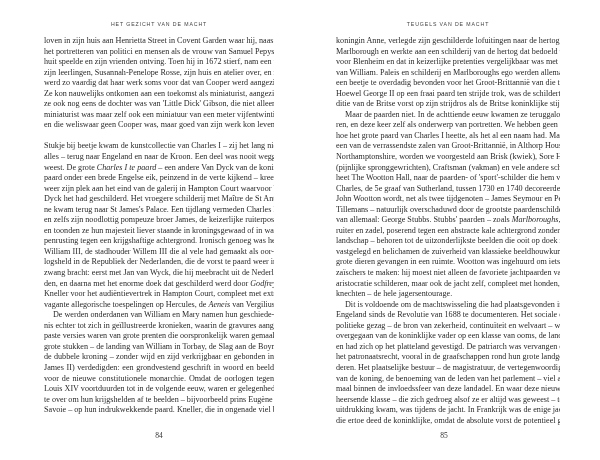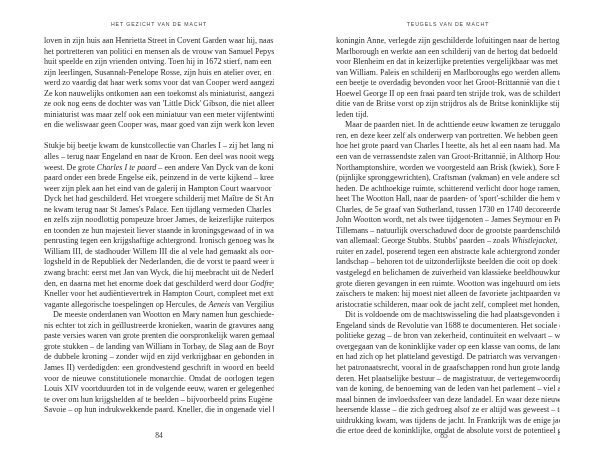--- a/index.html
+++ b/index.html
@@ -107,21 +107,21 @@
           <span class="line">en toonden ze hun majesteit liever staande in kroningsgewaad of in wa-</span>
           <span class="line">penrusting tegen een krijgshaftige achtergrond. Ironisch genoeg was het</span>
           <span class="line">William III, de stadhouder Willem III die al vele had gemaakt als oor-</span>
           <span class="line">logsheld in de Republiek der Nederlanden, die de vorst te paard weer in</span>
           <span class="line">zwang bracht: eerst met Jan van Wyck, die hij meebracht uit de Nederlan-</span>
           <span class="line">den, en daarna met het enorme doek dat geschilderd werd door <i>Godfrey</i></span>
           <span class="line">Kneller voor het audiëntievertrek in Hampton Court, compleet met extra-</span>
           <span class="line">vagante allegorische toespelingen op Hercules, de <i>Aeneis</i> van Vergilius en</span>
         </div>
         <div>
-          <span class="line indent">De meeste onderdanen van Wootton en Mary namen hun geschiede-</span>
+          <span class="line indent">De werden onderdanen van William en Mary namen hun geschiede-</span>
           <span class="line">nis echter tot zich in geïllustreerde kronieken, waarin de gravures aange-</span>
           <span class="line">paste versies waren van grote prenten die oorspronkelijk waren gemaakt</span>
           <span class="line">grote stukken – de landing van William in Torbay, de Slag aan de Boyne,</span>
           <span class="line">de dubbele kroning – zonder wijd en zijd verkrijgbaar en gebonden in</span>
           <span class="line">James II) verdedigden: een grondvestend geschrift in woord en beeld</span>
           <span class="line">voor de nieuwe constitutionele monarchie. Omdat de oorlogen tegen</span>
           <span class="line">Louis XIV voortduurden tot in de volgende eeuw, waren er gelegenheden</span>
           <span class="line">te over om hun krijgshelden af te beelden – bijvoorbeeld prins Eugène de</span>
           <span class="line">Savoie – op hun indrukwekkende paard. Kneller, die in ongenade viel bij</span>
         </div>
@@ -132,41 +132,40 @@
     <div class="running-head">TEUGELS VAN DE MACHT</div>
     <div class="body-text">
         <div>
           <span class="line">koningin Anne, verlegde zijn geschilderde lofuitingen naar de hertog van</span>
           <span class="line">Marlborough en werkte aan een schilderij van de hertog dat bedoeld was</span>
           <span class="line">voor Blenheim en dat in keizerlijke pretenties vergelijkbaar was met dat</span>
           <span class="line">van William. Paleis en schilderij en Marlboroughs ego werden allemaal</span>
           <span class="line">een beetje te overdadig bevonden voor het Groot-Brittannië van die tijd.</span>
           <span class="line">Hoewel George II op een fraai paard ten strijde trok, was de schildertra-</span>
           <span class="line">ditie van de Britse vorst op zijn strijdros als de Britse koninklijke stijl ver-</span>
-          <span class="line last">leden tijd.</span>
         </div>
         <div>
           <span class="line indent">Maar de paarden niet. In de achttiende eeuw kwamen ze teruggaloppe-</span>
           <span class="line">ren, en deze keer zelf als onderwerp van portretten. We hebben geen idee</span>
           <span class="line">hoe het grote paard van Charles I heette, als het al een naam had. Maar in</span>
           <span class="line">een van de verrassendste zalen van Groot-Brittannië, in Althorp House in</span>
           <span class="line">Northamptonshire, worden we voorgesteld aan Brisk (kwiek), Sore Heels</span>
           <span class="line">(pijnlijke sprongg­ewrichten), Craftsman (vakman) en vele andere schoon-</span>
-          <span class="line">heden. De achthoekige ruimte, schitterend verlicht door hoge ramen,</span>
           <span class="line">heet The Wootton Hall, naar de paarden- of 'sport'-schilder die hem voor</span>
           <span class="line">Charles, de 5e graaf van Sutherland, tussen 1730 en 1740 decoreerde.</span>
           <span class="line">John Wootton wordt, net als twee tijdgenoten – James Seymour en Peter</span>
           <span class="line">Tillemans – natuurlijk overschaduwd door de grootste paardenschilder</span>
-          <span class="line">van allemaal: George Stubbs. Stubbs' paarden – zoals <i>Whistlejacket</i>, zonder</span>
+          <span class="line">van allemaal: George Stubbs. Stubbs' paarden – zoals <i>Marlboroughs</i>, zonder</span>
           <span class="line">ruiter en zadel, poserend tegen een abstracte kale achtergrond zonder enig</span>
           <span class="line">landschap – behoren tot de uitzonderlijkste beelden die ooit op doek zijn</span>
           <span class="line">vastgelegd en belichamen de zuiverheid van klassieke beeldhouwkunst:</span>
           <span class="line">grote dieren gevangen in een ruimte. Wootton was ingehuurd om iets pro-</span>
           <span class="line">zaïschers te maken: hij moest niet alleen de favoriete jachtpaarden van de</span>
           <span class="line">aristocratie schilderen, maar ook de jacht zelf, compleet met honden, stal-</span>
+          <span class="line last">knechten – de hele jagersentourage.</span>
         </div>
         <div>
           <span class="line indent">Dit is voldoende om de machtswisseling die had plaatsgevonden in</span>
           <span class="line">Engeland sinds de Revolutie van 1688 te documenteren. Het sociale en</span>
           <span class="line">politieke gezag – de bron van zekerheid, continuïteit en welvaart – was</span>
           <span class="line">overgegaan van de koninklijke vader op een klasse van ooms, de landadel,</span>
           <span class="line">en had zich op het platteland gevestigd. De patriarch was vervangen door</span>
           <span class="line">het patronaatsrecht, vooral in de graafschappen rond hun grote landgoe-</span>
           <span class="line">deren. Het plaatselijke bestuur – de magistratuur, de vertegenwoordigers</span>
           <span class="line">van de koning, de benoeming van de leden van het parlement – viel alle-</span>

